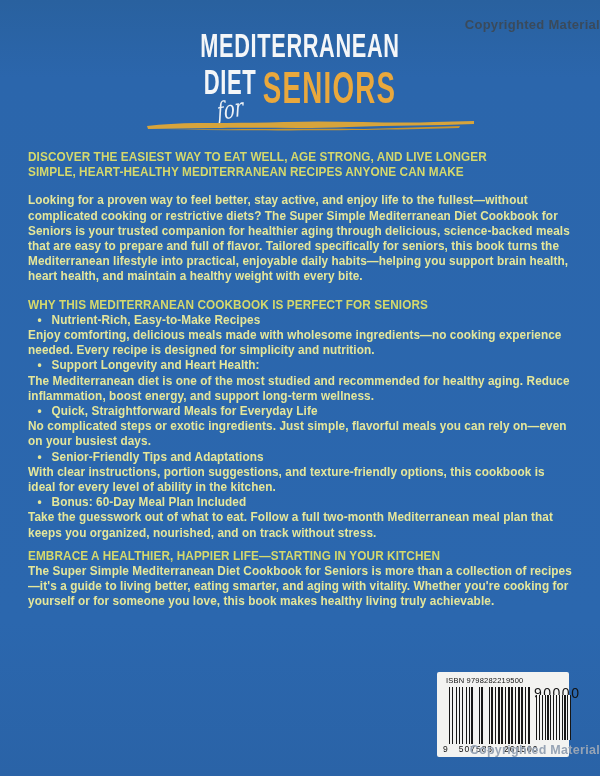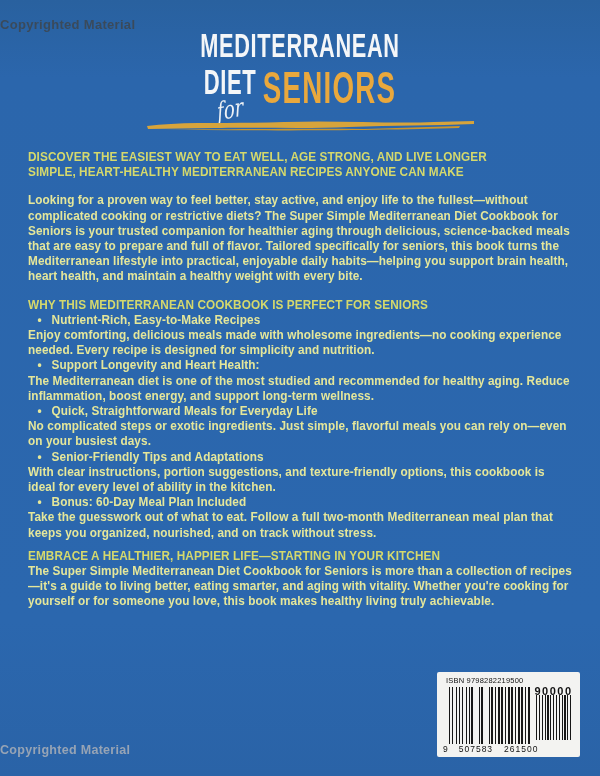--- a/index.html
+++ b/index.html
@@ -2,21 +2,21 @@
 <html><head>
 <meta charset="utf-8">
 <style>
   html,body { margin:0; padding:0; background:#0f2d52; }
   .cover {
     position:relative; width:600px; height:776px; overflow:hidden;
     background: linear-gradient(180deg, #29619f 0%, #2b66ac 10%, #2b67ae 80%, #2a63a7 100%);
     font-family:"Liberation Sans", sans-serif;
     -webkit-font-smoothing:antialiased;
   }
-  .copyright { position:absolute; left:0; right:0; text-align:left; font-weight:700; }
+  .copyright { position:absolute; left:0; right:0; text-align:right; font-weight:700; }
   .copyright.top { top:17px; font-size:13px; color:#3c4854; letter-spacing:.3px; opacity:.9; z-index:1; }
   .copyright.bottom { top:743px; font-size:12.5px; color:#97a4b5; letter-spacing:.3px; font-weight:700; }
 
   
   .title-line1 {
     position:absolute; top:28px; left:0; right:0; text-align:center;
     transform:scaleX(.64); transform-origin:center;
     font-size:34px; font-weight:700; line-height:1; letter-spacing:1px;
     color:#f4f6f8; white-space:nowrap; z-index:2;
   }
@@ -42,34 +42,34 @@
   }
   .heading { color:#d5d96c; }
   .headline div { white-space:nowrap; }
   .intro { margin-top:13px; }
   .why { margin-top:13px; }
   .embrace { margin-top:8px; }
   .bullet-row { position:relative; padding-left:27px; }
   .bullet { position:absolute; left:11px; top:0; }
 
   
-  .barcode-box { position:absolute; left:437px; top:672px; width:143px; height:85px;
+  .barcode-box { position:absolute; left:437px; top:672px; width:132px; height:85px;
                  background:#f3f3f1; border-radius:2px; color:#121212; }
   .isbn { position:absolute; top:4px; left:9px; font-size:7.5px; font-weight:400; letter-spacing:.2px; }
   .bars-main { position:absolute; left:12px; top:15px; width:81px; height:57px;
     background:repeating-linear-gradient(90deg,
       #161616 0px 1.5px, #f3f3f1 1.5px 2.7px,
       #161616 2.7px 4.3px, #f3f3f1 4.3px 6.9px,
       #161616 6.9px 7.7px, #f3f3f1 7.7px 9.9px); }
   .bars-right { position:absolute; left:99px; top:23px; width:35px; height:45px;
     background:repeating-linear-gradient(90deg,
       #161616 0px 1.4px, #f3f3f1 1.4px 3px,
       #161616 3px 3.9px, #f3f3f1 3.9px 5.7px); }
   .price-code { position:absolute; left:97px; top:13px; width:39px; text-align:center;
-                font-size:11px; font-weight:700; letter-spacing:1.5px; }
+                font-size:14px; font-weight:400; letter-spacing:1.5px; }
   .digits { position:absolute; left:5px; top:72px; width:124px; display:flex;
             font-size:8.5px; font-weight:400; }
   .digits span { background:#f3f3f1; padding:0 1px; letter-spacing:1px; }
   .digits .d1 { margin-right:8px; }
   .digits .d2 { margin-right:9px; }
 </style>
 </head>
 <body>
 
 <div class="cover">

